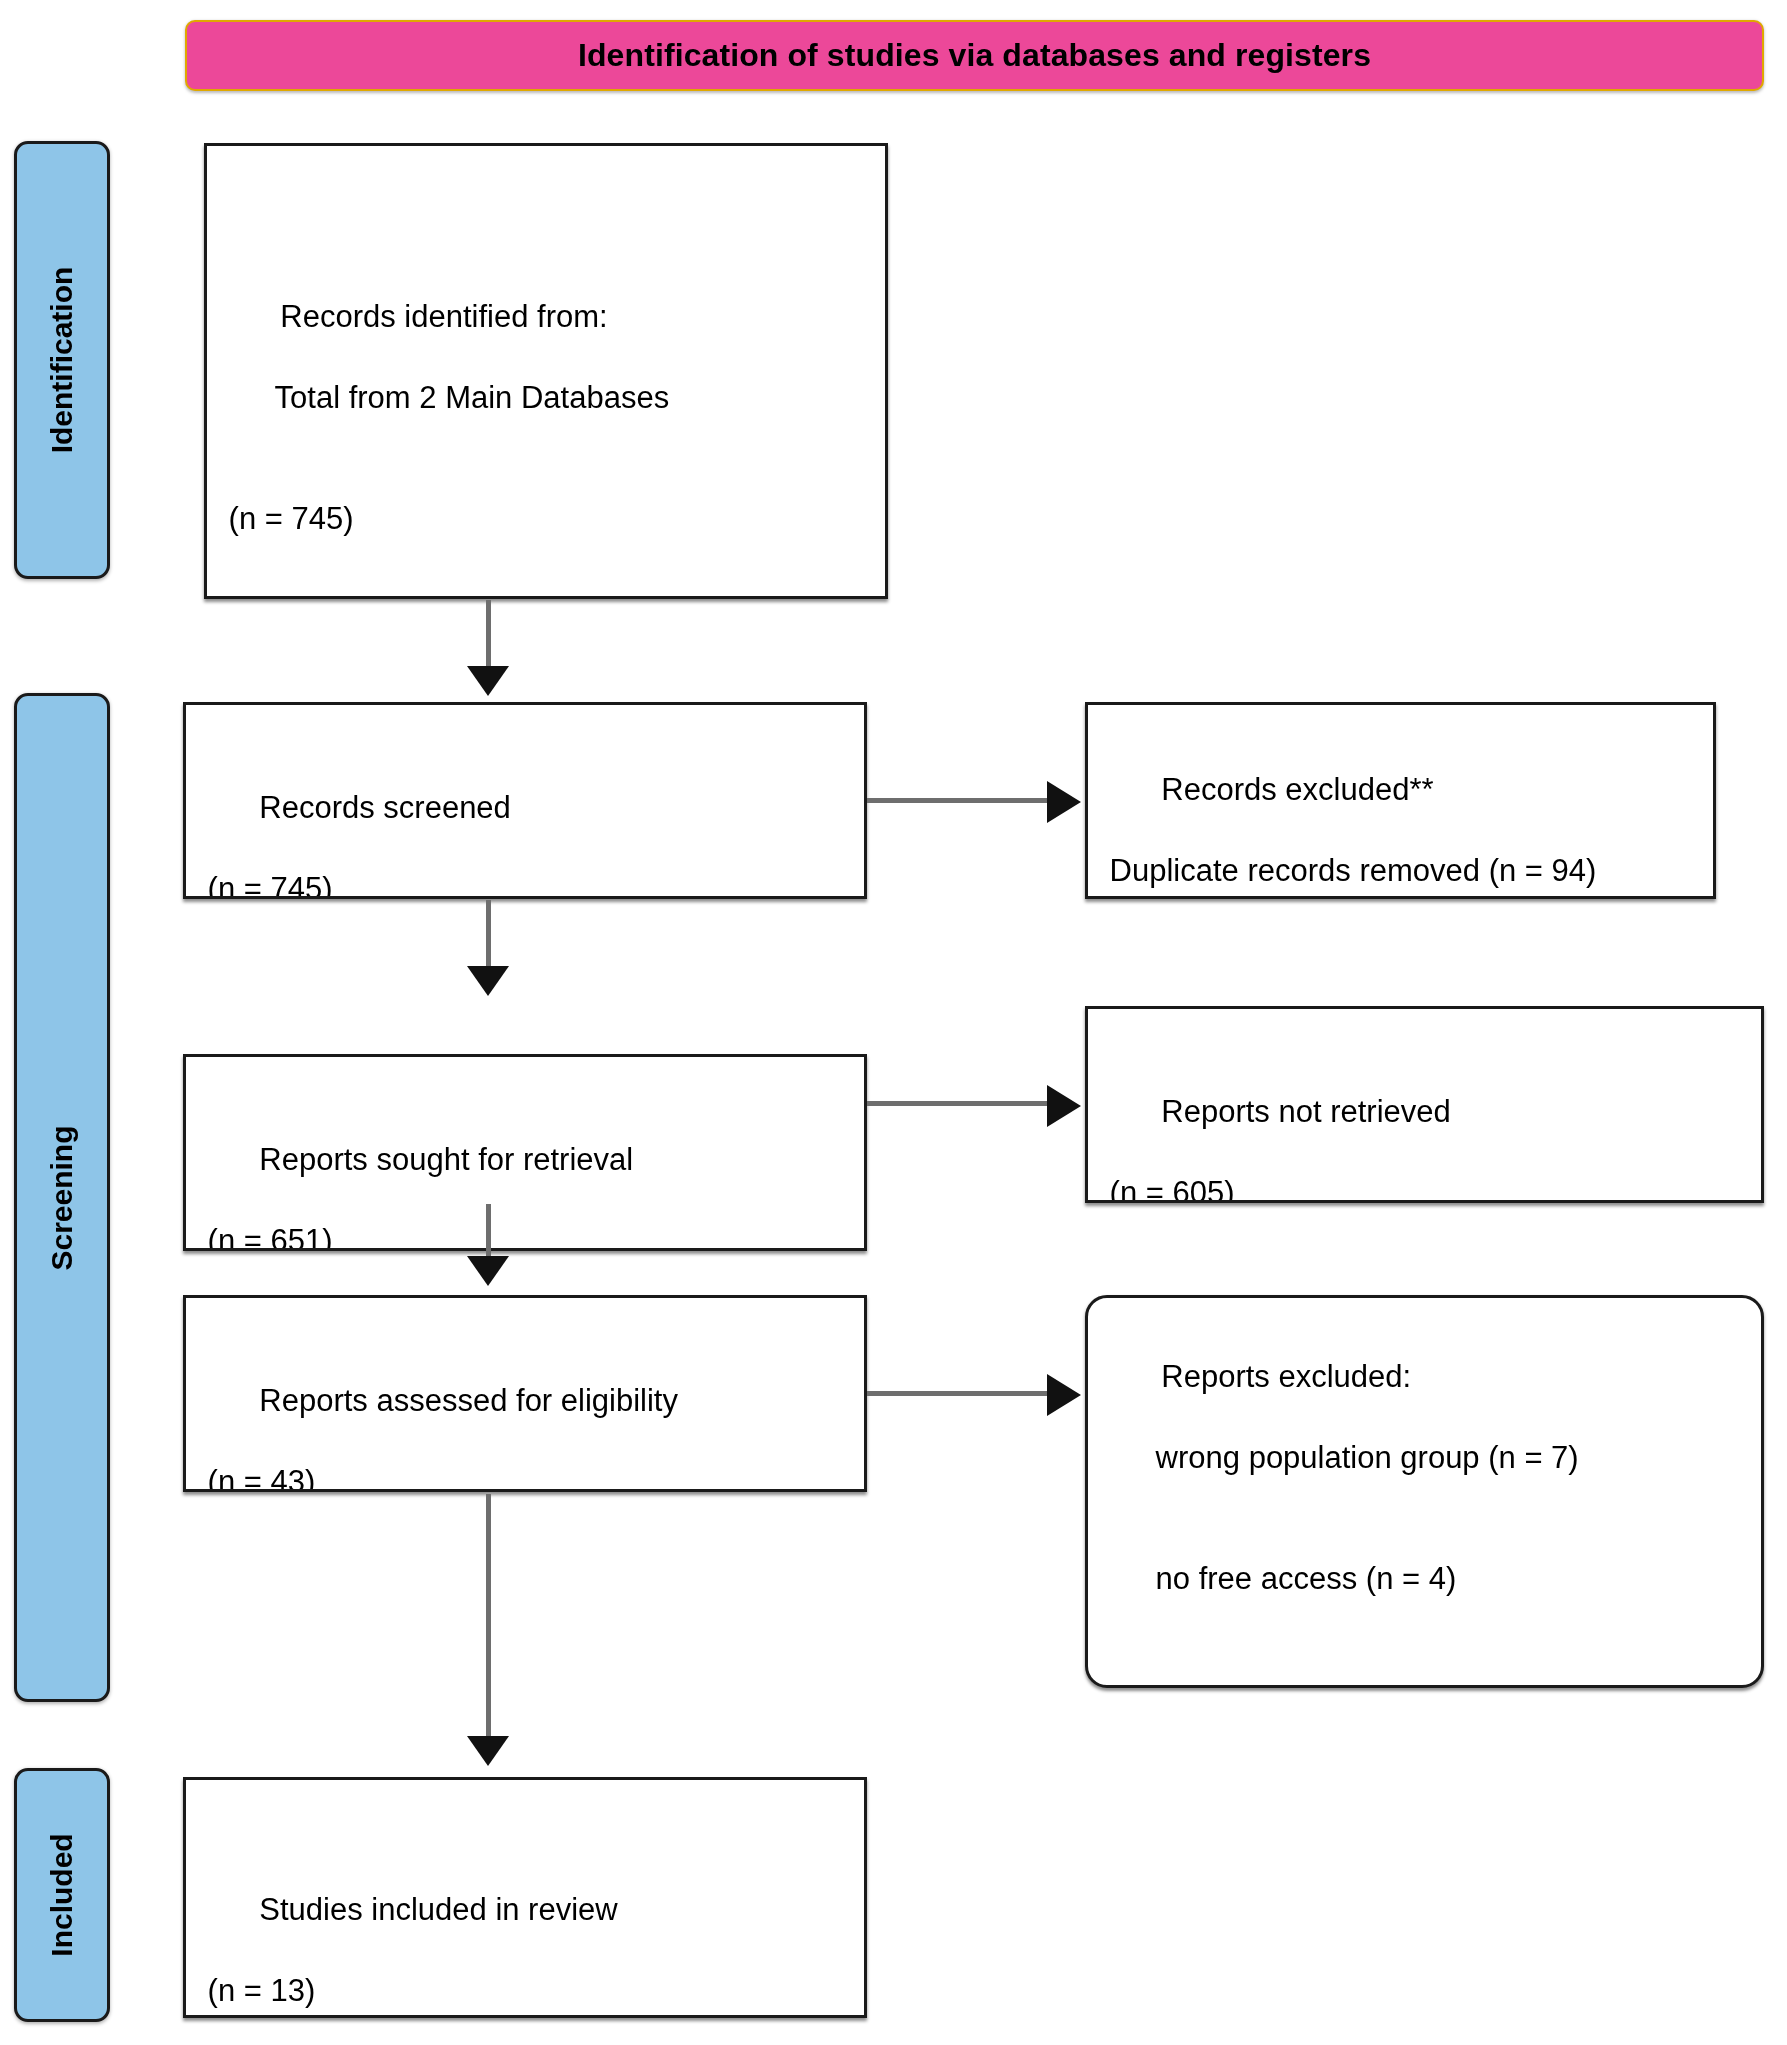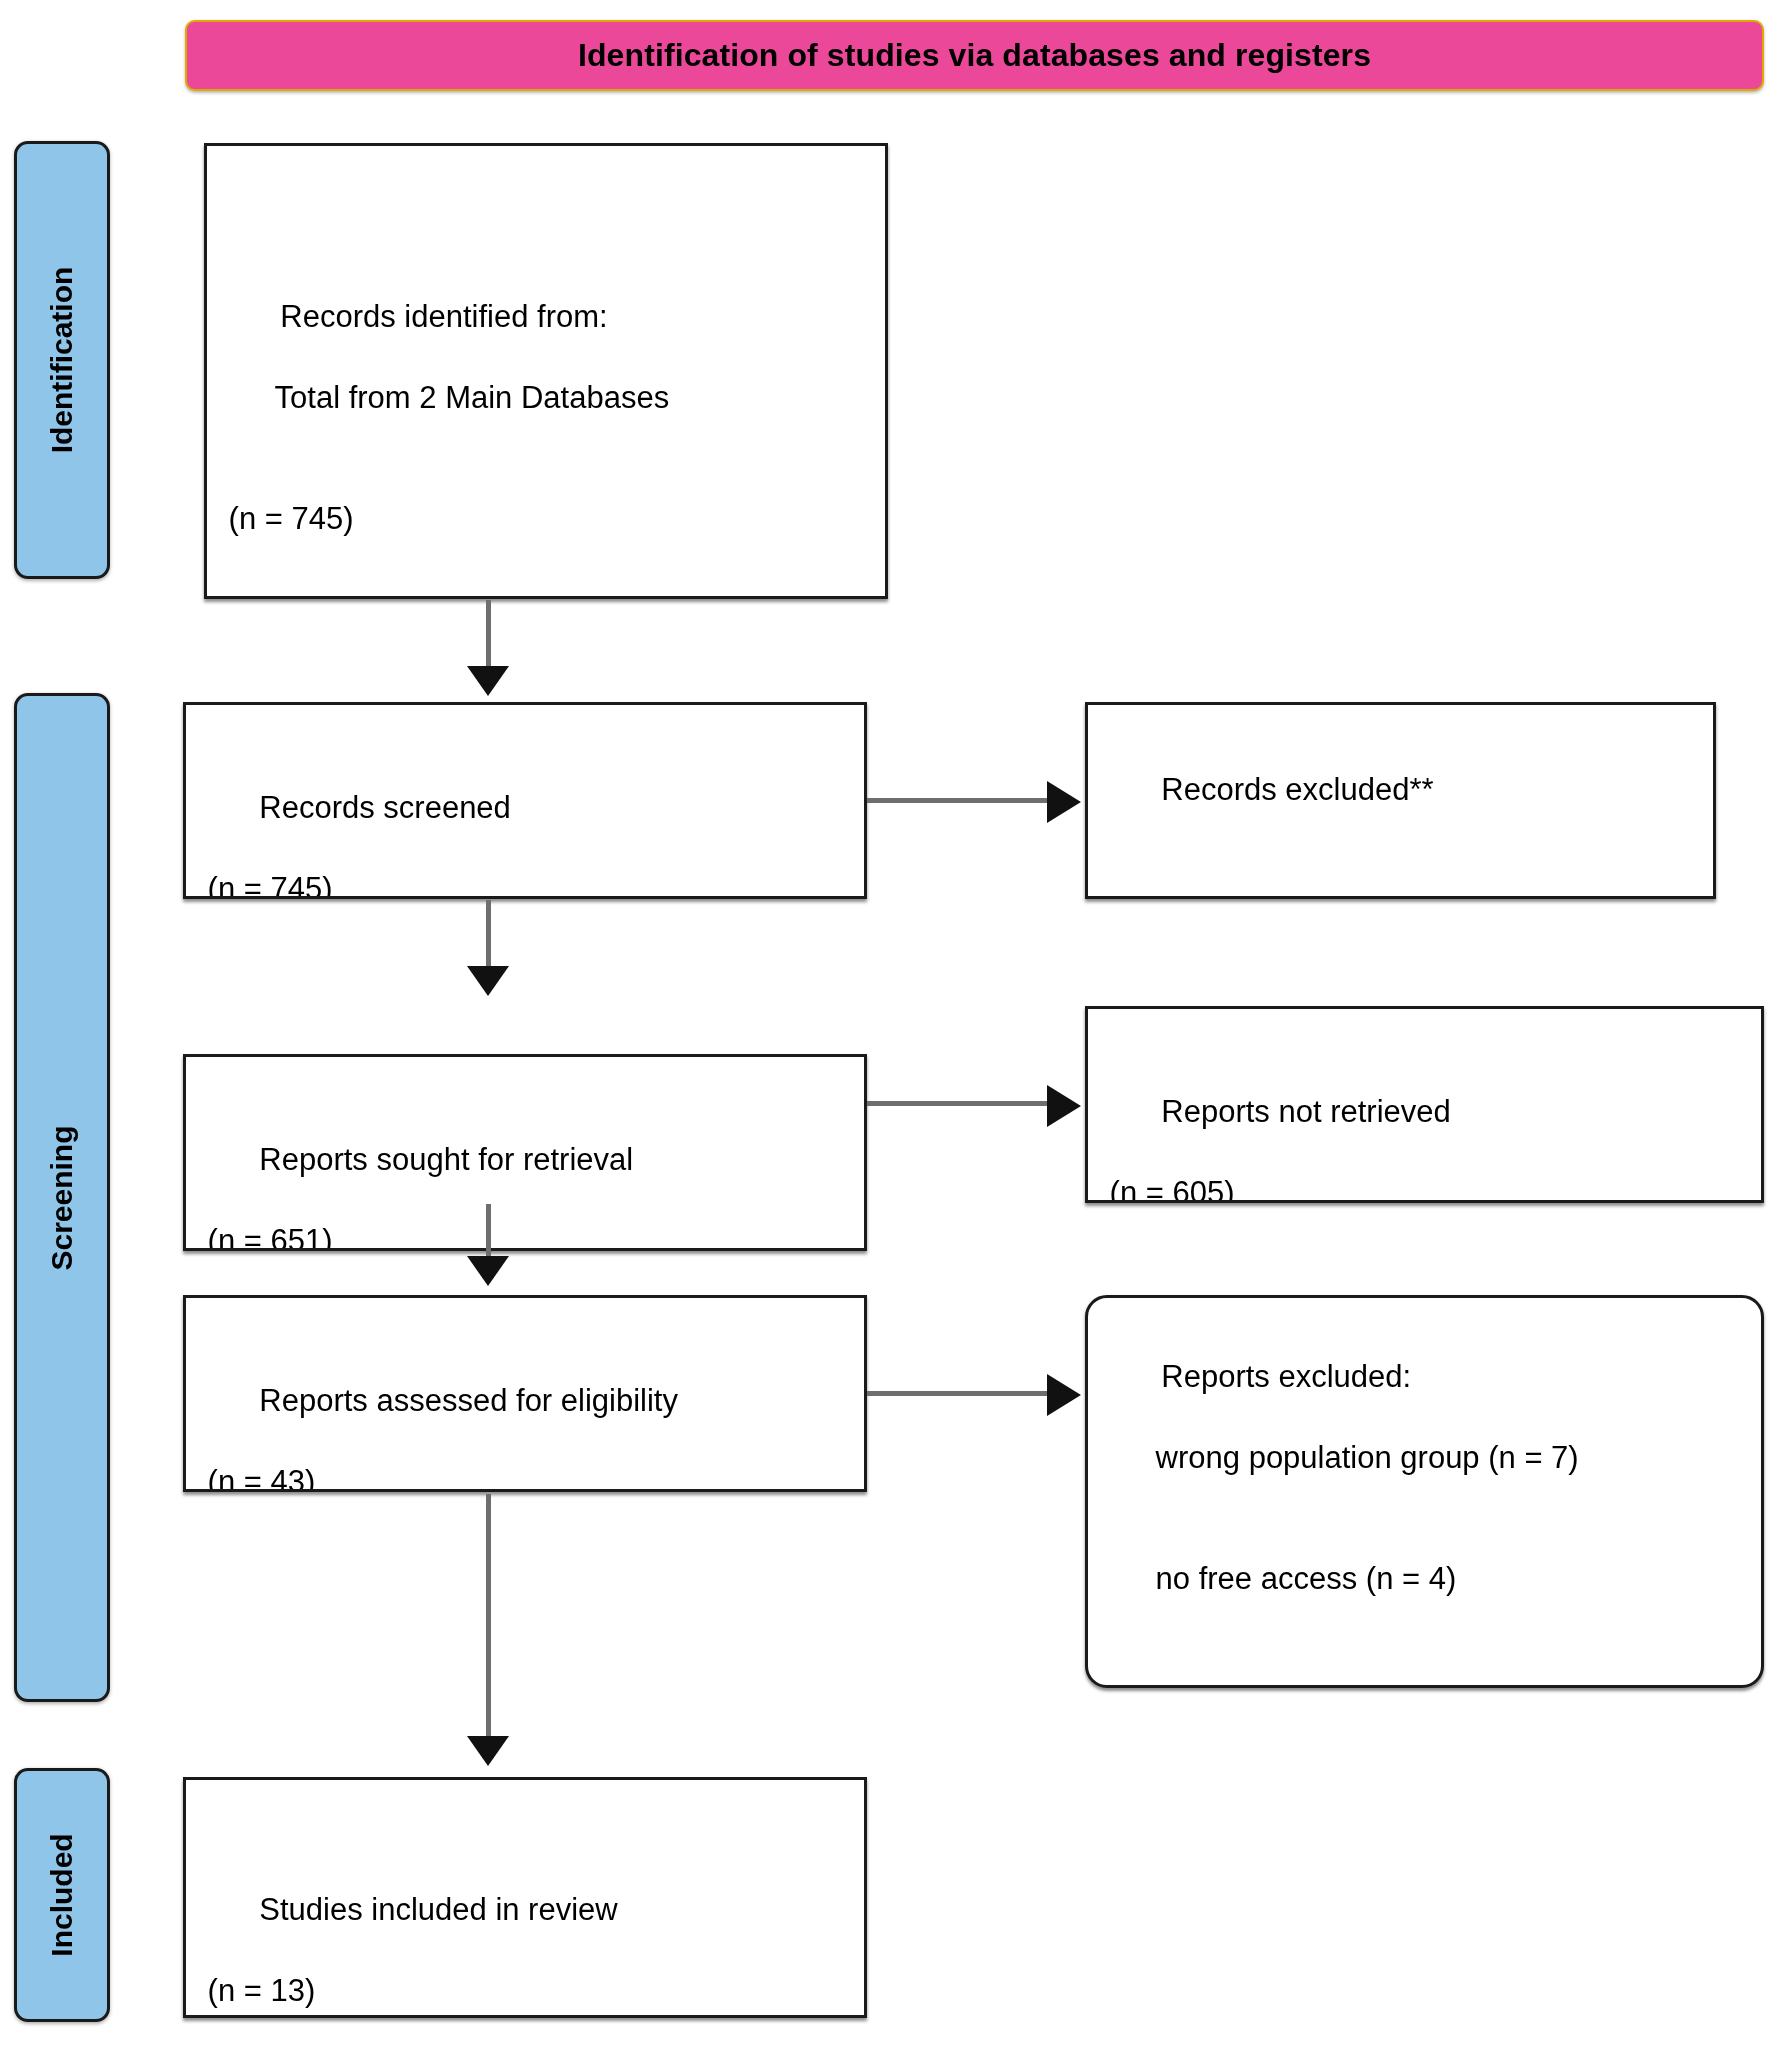--- a/index.html
+++ b/index.html
@@ -203,20 +203,21 @@
       <span style="display:block">(n = 745)</span>
     </div>
   </div>
 
   <div class="h-connector" id="hline-1"></div>
   <div class="h-arrowhead" id="harrow-1"></div>
 
   <div class="flow-box" id="box-excluded-records">
     <div class="flow-box-text">
       <span>Records excluded**</span>
+      <span style="display:block">Duplicate records removed (n = 94)</span>
     </div>
   </div>
 
   <div class="v-connector" id="vline-2"></div>
   <div class="v-arrowhead" id="varrow-2"></div>
 
   <div class="flow-box" id="box-sought">
     <div class="flow-box-text">
       <span>Reports sought for retrieval</span>
       <span style="display:block">(n = 651)</span>

